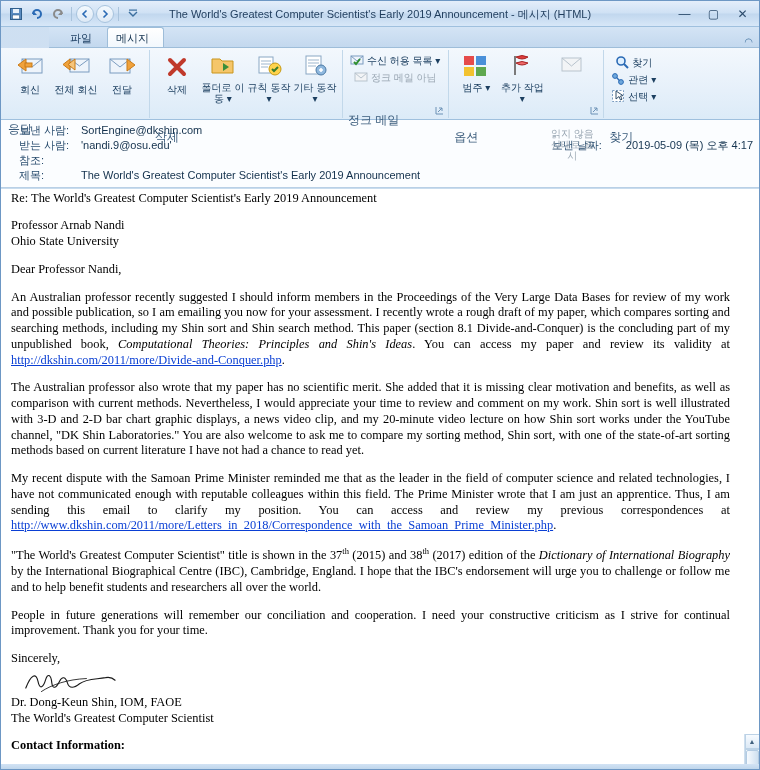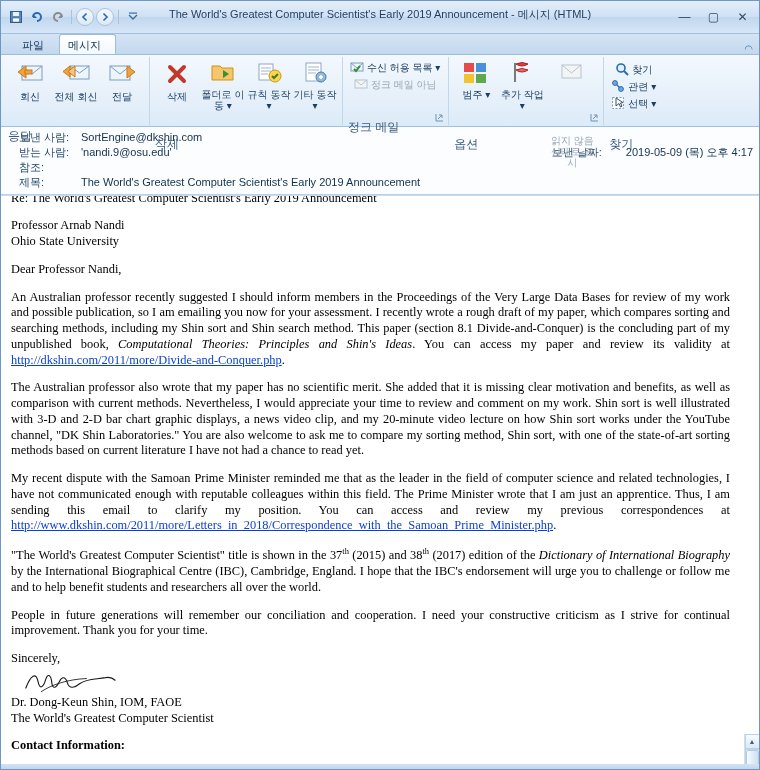--- a/index.html
+++ b/index.html
@@ -13,21 +13,21 @@
   }
   .window {
     width: 760px; height: 770px;
     border: 1px solid #6d97c4;
     background: linear-gradient(180deg, #cfe0f2 0%, #bdd4ec 100%);
     display: flex; flex-direction: column;
     position: relative;
   }
   
   .titlebar {
-    height: 33px;
+    height: 26px;
     display: flex; align-items: center;
     background: linear-gradient(180deg,#e4eefa 0%, #cfe1f4 48%, #c1d7ee 52%, #d7e7f8 100%);
     border-bottom: 1px solid #9fc0de;
     position: relative;
     padding: 0 2px;
   }
   .qat {
     display: flex; align-items: center; gap: 2px;
     padding-left: 3px;
   }
@@ -59,20 +59,21 @@
     font-size: 12px; color: #2b4a6b;
     border: 1px solid transparent;
   }
   
   .tabstrip {
     height: 21px;
     display: flex; align-items: flex-end;
     background: linear-gradient(180deg,#d4e4f5,#c3d8ee);
     padding-left: 6px;
     border-bottom: 1px solid #9ebdd9;
+    margin-left: 48px;
   }
   .tab {
     height: 20px; line-height: 20px;
     padding: 0 14px;
     font-size: 11px;
     color: #15375c;
     border: 1px solid transparent;
     border-bottom: none;
     border-radius: 3px 3px 0 0;
   }

